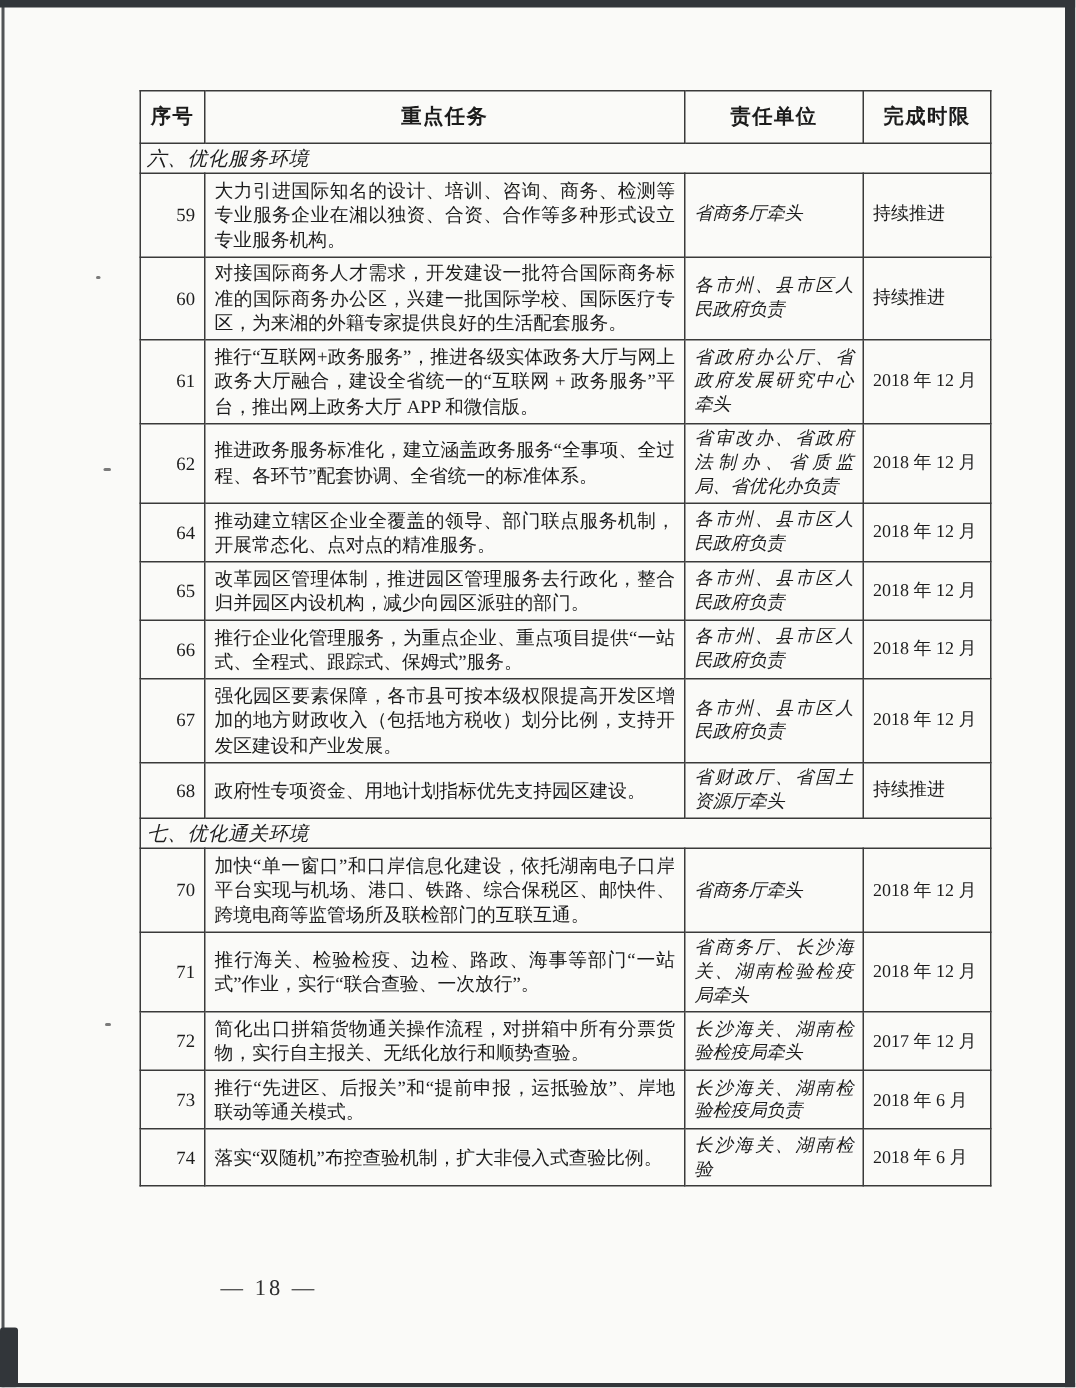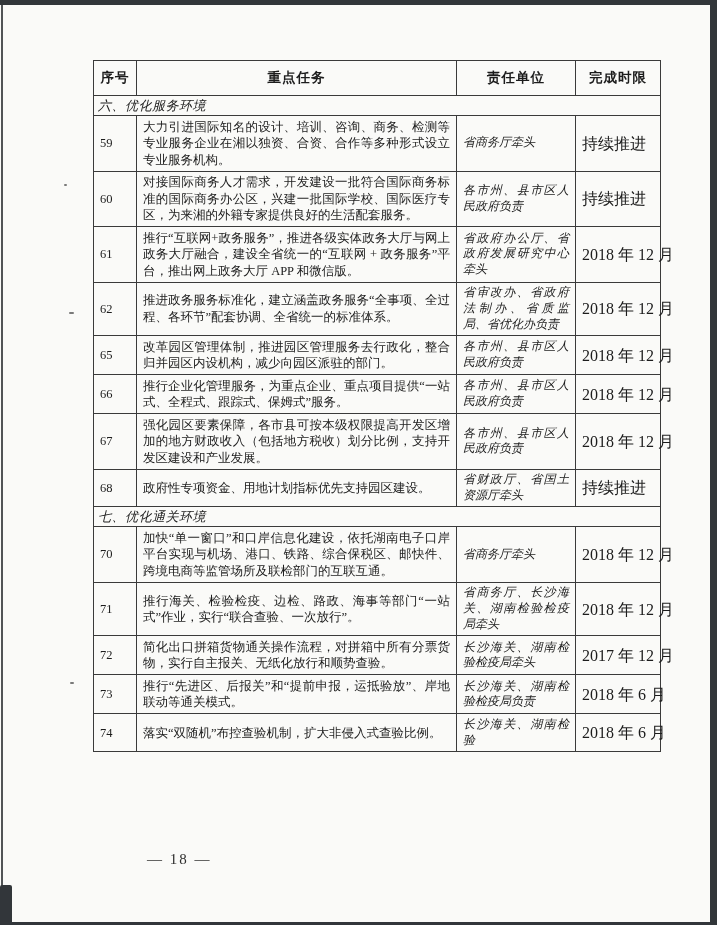--- a/index.html
+++ b/index.html
@@ -41,24 +41,24 @@
     height:29px;
     letter-spacing:1px;
   }
   .section-cell{
     font-weight:bold;
     font-size:13px;
     padding:1px 4px !important;
     letter-spacing:.5px;
     font-style:italic;
   }
-  .cell-no{text-align:left;}
+  .cell-no{text-align:right;}
   .cell-task{text-align:justify;text-justify:inter-ideograph;}
   .cell-unit{text-align:justify;text-justify:inter-ideograph;font-size:12px;font-style:italic;}
-  .cell-deadline{white-space:nowrap;font-size:16px;padding-left:11px;}
+  .cell-deadline{white-space:nowrap;font-size:12px;padding-left:11px;}
 
   .page-number{
     position:absolute;left:122px;top:851px;
     font-size:15px;color:#2e2e2e;letter-spacing:2px;margin-left:25px;
   }
 </style>
 </head>
 <body>
 
 <div class="page">
@@ -106,20 +106,26 @@
         <tr>
           <td class="cell-no">61</td>
           <td class="cell-task">推行“互联网+政务服务”，推进各级实体政务大厅与网上政务大厅融合，建设全省统一的“互联网 + 政务服务”平台，推出网上政务大厅 APP 和微信版。</td>
           <td class="cell-unit">省政府办公厅、省政府发展研究中心牵头</td>
           <td class="cell-deadline">2018 年 12 月</td>
         </tr>
         <tr>
           <td class="cell-no">62</td>
           <td class="cell-task">推进政务服务标准化，建立涵盖政务服务“全事项、全过程、各环节”配套协调、全省统一的标准体系。</td>
           <td class="cell-unit">省审改办、省政府法制办、省质监局、省优化办负责</td>
+          <td class="cell-deadline">2018 年 12 月</td>
+        </tr>
+        <tr>
+          <td class="cell-no">64</td>
+          <td class="cell-task">推动建立辖区企业全覆盖的领导、部门联点服务机制，开展常态化、点对点的精准服务。</td>
+          <td class="cell-unit">各市州、县市区人民政府负责</td>
           <td class="cell-deadline">2018 年 12 月</td>
         </tr>
         <tr>
           <td class="cell-no">65</td>
           <td class="cell-task">改革园区管理体制，推进园区管理服务去行政化，整合归并园区内设机构，减少向园区派驻的部门。</td>
           <td class="cell-unit">各市州、县市区人民政府负责</td>
           <td class="cell-deadline">2018 年 12 月</td>
         </tr>
         <tr>
           <td class="cell-no">66</td>

